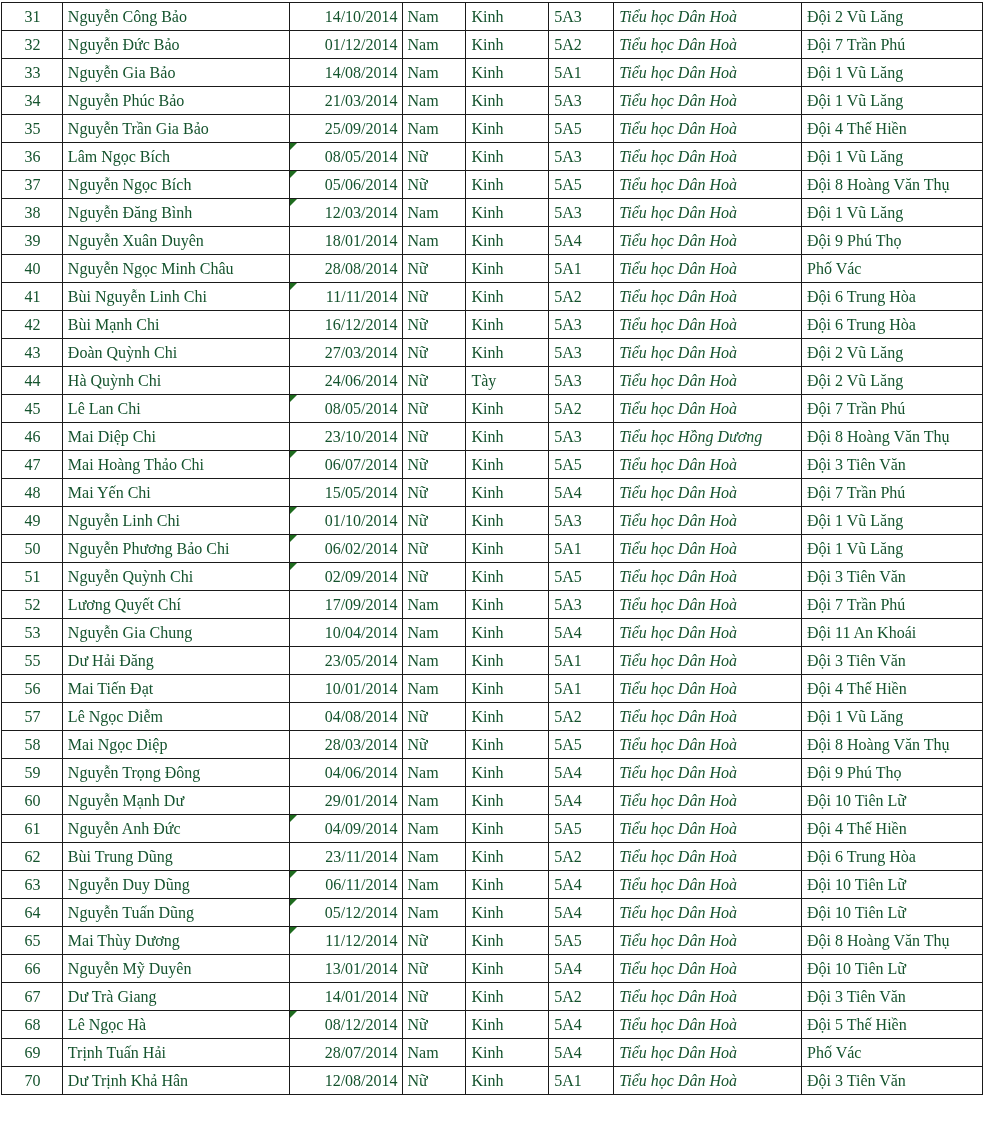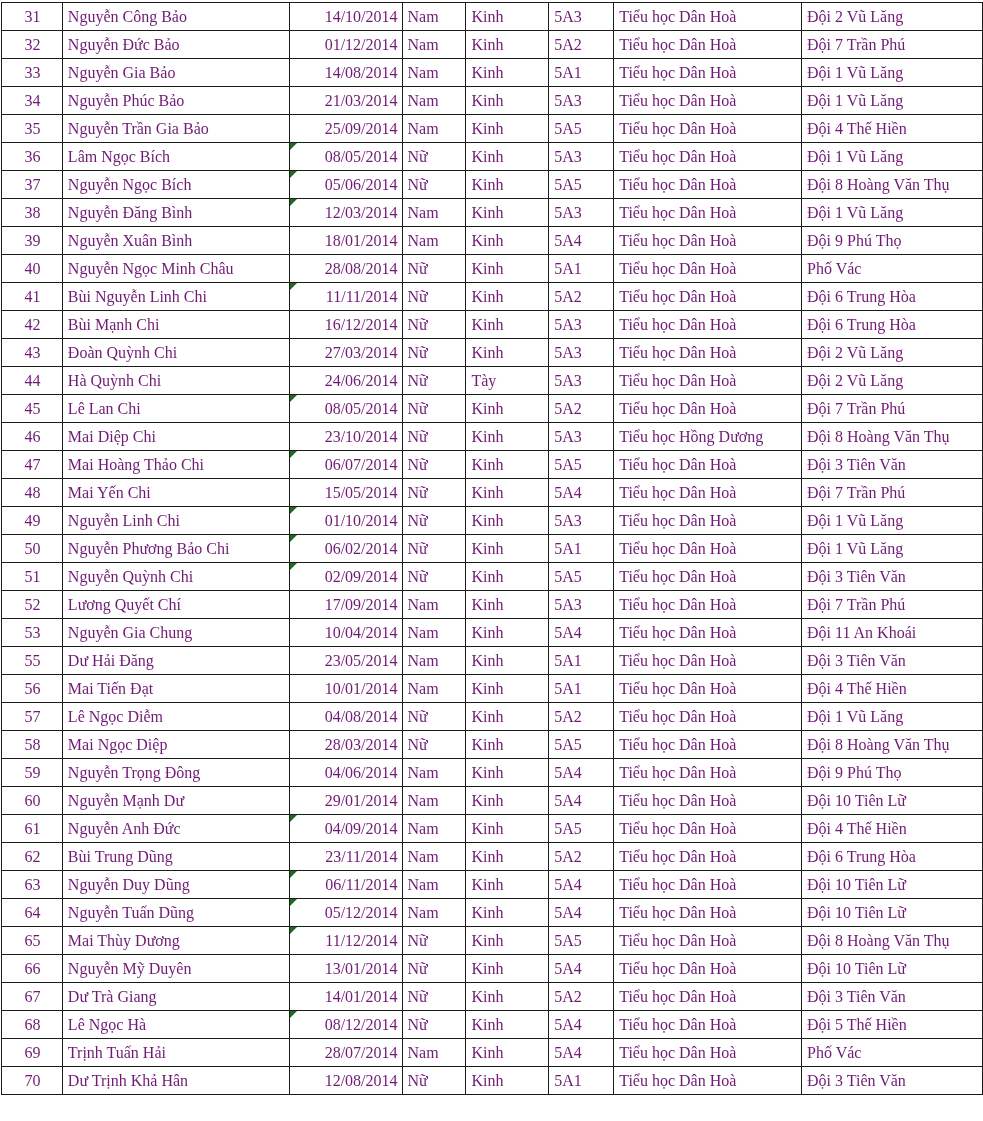--- a/index.html
+++ b/index.html
@@ -8,21 +8,21 @@
     background: #ffffff;
   }
   #screen {
     position: relative;
     width: 983px;
     height: 1121px;
     background: #ffffff;
     overflow: hidden;
     font-family: "Liberation Serif", "DejaVu Serif", serif;
     font-size: 16px;
-    color: #701a75;
+    color: #14532d;
   }
   table.sheet {
     position: absolute;
     left: 1px;
     top: 2px;
     border-collapse: collapse;
     table-layout: fixed;
     background: #ffffff;
   }
   table.sheet td {
@@ -34,21 +34,21 @@
     position: relative;
     vertical-align: middle;
     line-height: 27px;
   }
   td.col-no     { text-align: center; padding: 0; }
   td.col-name   { padding-left: 6px; }
   td.col-dob    { text-align: right; padding-right: 13px; }
   td.col-gender { padding-left: 4px; }
   td.col-ethnicity { padding-left: 5px; }
   td.col-class  { padding-left: 5px; margin-left: 29px; }
-  td.col-school { padding-left: 5px; }
+  td.col-school { padding-left: 5px; font-style: italic; }
   td.col-address{ padding-left: 6px; }
   .err-tri {
     position: absolute;
     top: 0;
     left: 0;
     width: 0;
     height: 0;
     border-top: 7px solid #1e6b1e;
     border-right: 7px solid transparent;
   }
@@ -144,21 +144,21 @@
           <td class="col-name"><span>Nguyễn Đăng Bình</span></td>
           <td class="col-dob"><span>12/03/2014</span><span class="err-tri"></span></td>
           <td class="col-gender"><span>Nam</span></td>
           <td class="col-ethnicity"><span>Kinh</span></td>
           <td class="col-class"><span>5A3</span></td>
           <td class="col-school"><span>Tiểu học Dân Hoà</span></td>
           <td class="col-address"><span>Đội 1 Vũ Lăng</span></td>
         </tr>
         <tr>
           <td class="col-no"><span>39</span></td>
-          <td class="col-name"><span>Nguyễn Xuân Bình</span></td>
+          <td class="col-name"><span>Nguyễn Xuân Duyên</span></td>
           <td class="col-dob"><span>18/01/2014</span></td>
           <td class="col-gender"><span>Nam</span></td>
           <td class="col-ethnicity"><span>Kinh</span></td>
           <td class="col-class"><span>5A4</span></td>
           <td class="col-school"><span>Tiểu học Dân Hoà</span></td>
           <td class="col-address"><span>Đội 9 Phú Thọ</span></td>
         </tr>
         <tr>
           <td class="col-no"><span>40</span></td>
           <td class="col-name"><span>Nguyễn Ngọc Minh Châu</span></td>

